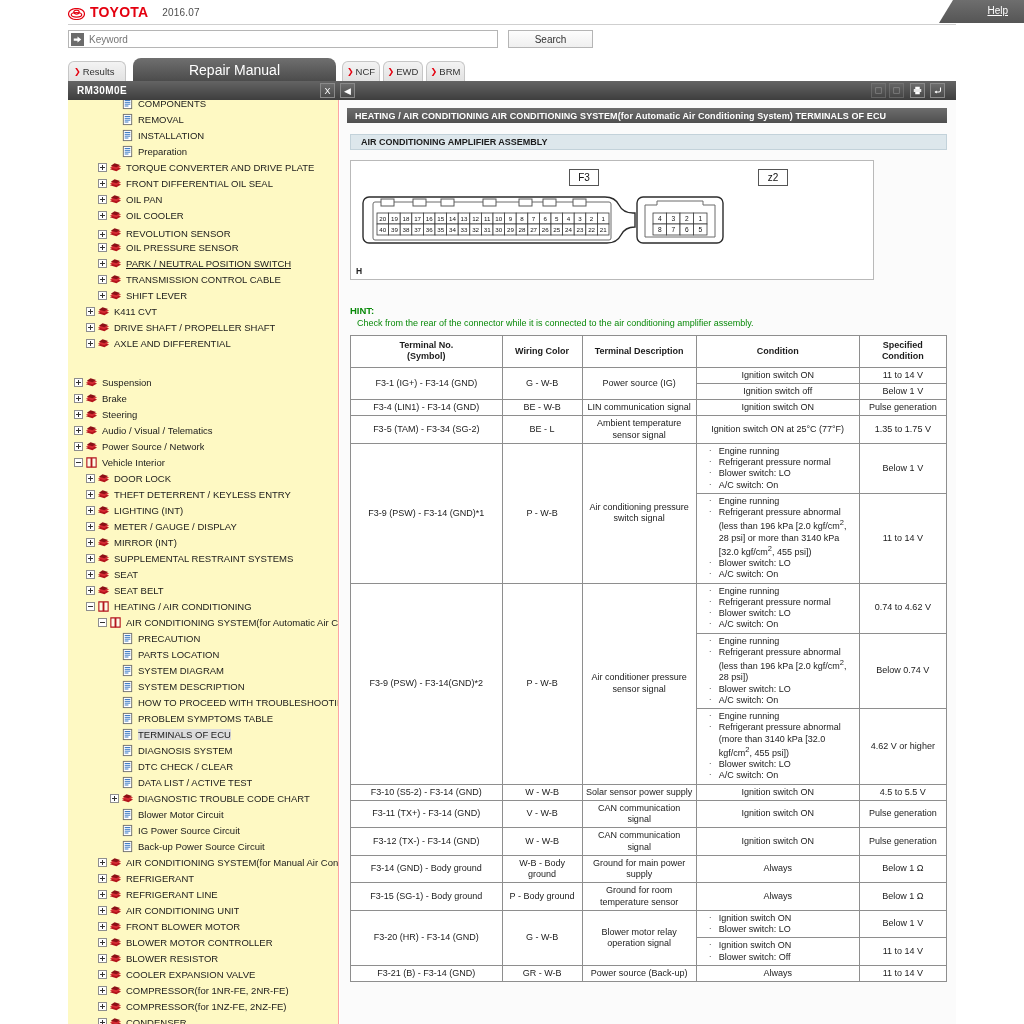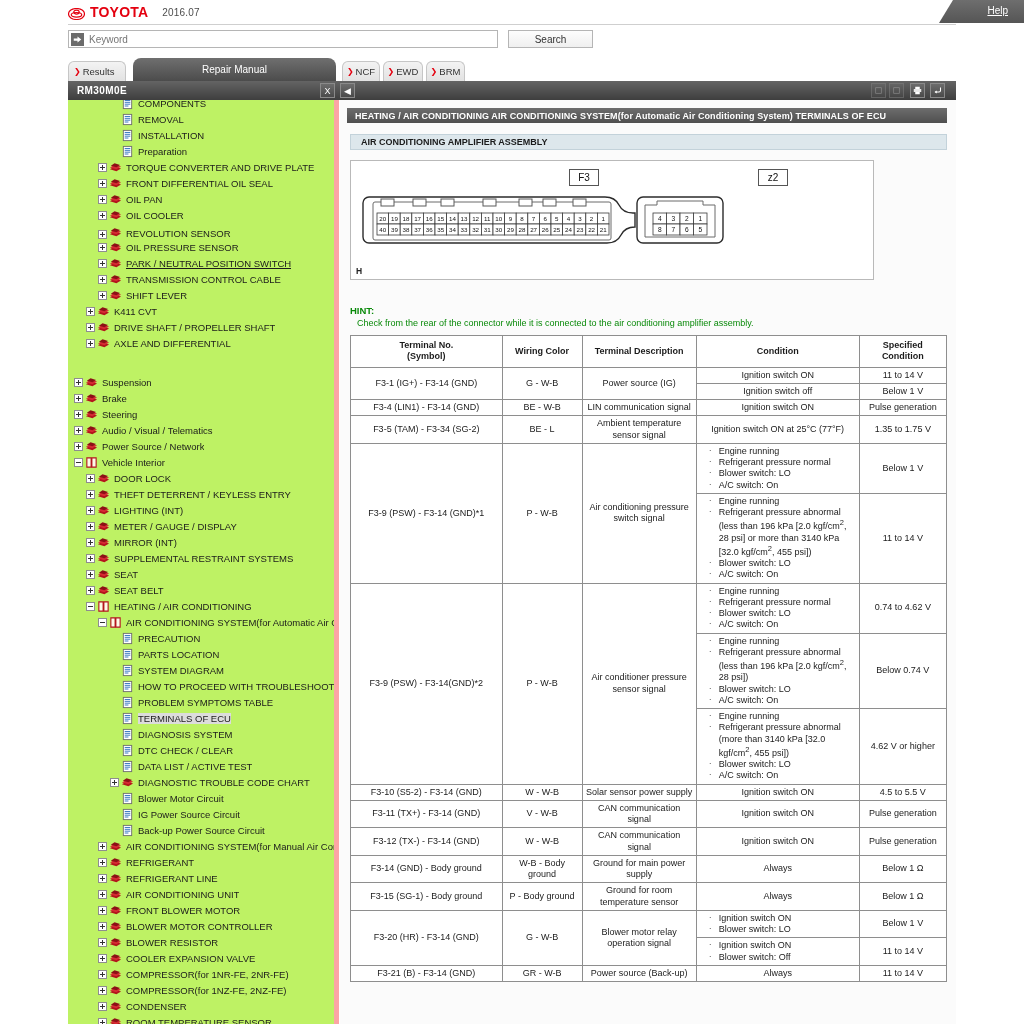--- a/index.html
+++ b/index.html
@@ -76,21 +76,21 @@
     display: flex; align-items: center; justify-content: center;
     font-size: 9.5px; color: #333; padding: 0 6px; white-space: nowrap;
   }
   .tab .arrow { color: #e4000f; font-size: 8px; margin-right: 2px; }
   .tab-results { left: 68px; width: 58px; justify-content: flex-start; padding-left: 5px; }
   .tab-active {
     position: absolute; left: 133px; top: 0; width: 203px; height: 23px;
     background: linear-gradient(#6f6f6f,#4c4c4c);
     border-radius: 8px 8px 0 0;
     display: flex; align-items: center; justify-content: center;
-    color: #fff; font-size: 10px;
+    color: #fff; font-size: 14px;
   }
   .tab-ncf { left: 342px; width: 38px; }
   .tab-ewd { left: 383px; width: 40px; }
   .tab-brm { left: 426px; width: 39px; }
 
   
   .doctoolbar {
     position: absolute; left: 68px; top: 81px; width: 888px; height: 19px;
     background: linear-gradient(#646464,#3e3e3e);
   }
@@ -109,21 +109,21 @@
   .tb-back  { left: 272px; }
   .tb-r1 { right: 70px; opacity: .45; }
   .tb-r2 { right: 52px; opacity: .45; }
   .tb-r3 { right: 31px; }
   .tb-r4 { right: 11px; }
   .tb-btn svg { display:block; }
 
   
   .sidebar {
     position: absolute; left: 68px; top: 100px; width: 271px; height: 924px;
-    background: #bef264; border-right: 5px solid #fca5a5;
+    background: #fef9c3; border-right: 1px solid #fca5a5;
     overflow: hidden;
   }
   .tree { position: absolute; left: 0; top: -5px; width: 271px; }
   .node {
     display: flex; align-items: center; height: 16px;
     font-size: 9.5px; color: #1b1b1b; white-space: nowrap;
   }
   .node .exp {
     width: 9px; height: 9px; flex: 0 0 auto; margin-right: 2px;
     border: 1px solid #8e8e8e; background: #fff;
@@ -613,20 +613,31 @@
         <div class="node" style="padding-left: 42px;">
           <span class="exp none"></span>
           <span class="ico"><svg viewBox="0 0 14 14" width="13" height="13">
               <rect x="2.5" y="1.5" width="9" height="11" fill="#ffffff" stroke="#6f6f6f"></rect>
               <rect x="4" y="3.2" width="6" height="1" fill="#2d6fbe"></rect>
               <rect x="4" y="5.2" width="6" height="1" fill="#2d6fbe"></rect>
               <rect x="4" y="7.2" width="6" height="1" fill="#2d6fbe"></rect>
               <rect x="4" y="9.2" width="4" height="1" fill="#2d6fbe"></rect>
             </svg></span>
           <span class="lbl">SYSTEM DIAGRAM</span>
+        </div>
+        <div class="node" style="padding-left: 42px;">
+          <span class="exp none"></span>
+          <span class="ico"><svg viewBox="0 0 14 14" width="13" height="13">
+              <rect x="2.5" y="1.5" width="9" height="11" fill="#ffffff" stroke="#6f6f6f"></rect>
+              <rect x="4" y="3.2" width="6" height="1" fill="#2d6fbe"></rect>
+              <rect x="4" y="5.2" width="6" height="1" fill="#2d6fbe"></rect>
+              <rect x="4" y="7.2" width="6" height="1" fill="#2d6fbe"></rect>
+              <rect x="4" y="9.2" width="4" height="1" fill="#2d6fbe"></rect>
+            </svg></span>
+          <span class="lbl">SYSTEM DESCRIPTION</span>
         </div>
         <div class="node" style="padding-left: 42px;">
           <span class="exp none"></span>
           <span class="ico"><svg viewBox="0 0 14 14" width="13" height="13">
               <rect x="2.5" y="1.5" width="9" height="11" fill="#ffffff" stroke="#6f6f6f"></rect>
               <rect x="4" y="3.2" width="6" height="1" fill="#2d6fbe"></rect>
               <rect x="4" y="5.2" width="6" height="1" fill="#2d6fbe"></rect>
               <rect x="4" y="7.2" width="6" height="1" fill="#2d6fbe"></rect>
               <rect x="4" y="9.2" width="4" height="1" fill="#2d6fbe"></rect>
             </svg></span>

